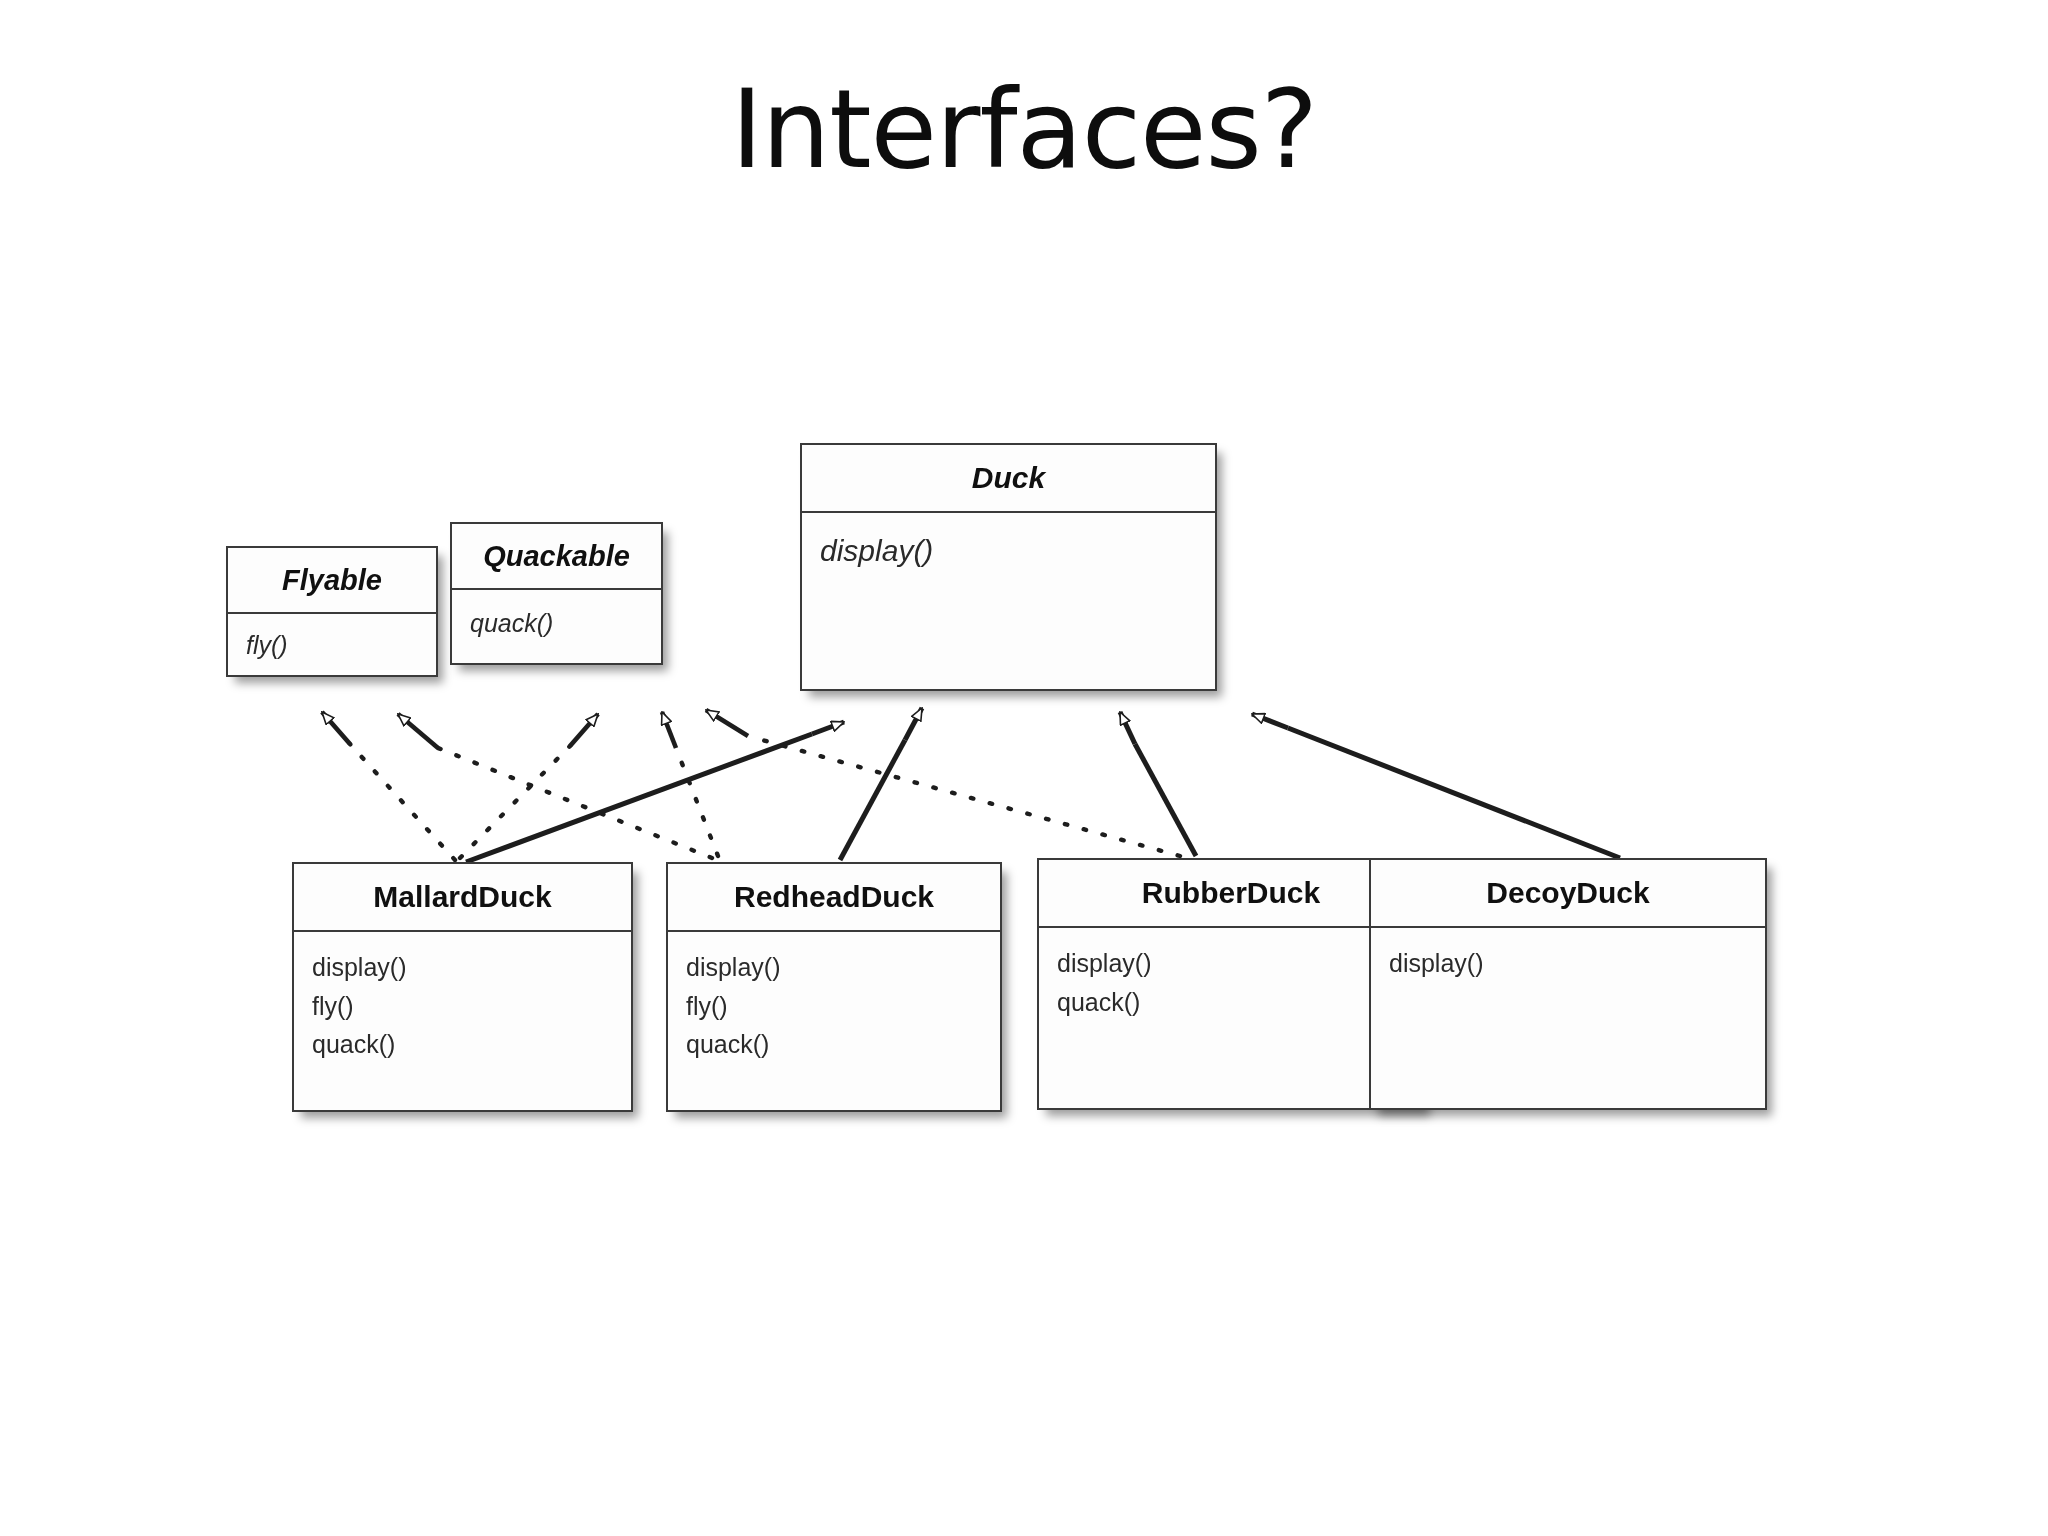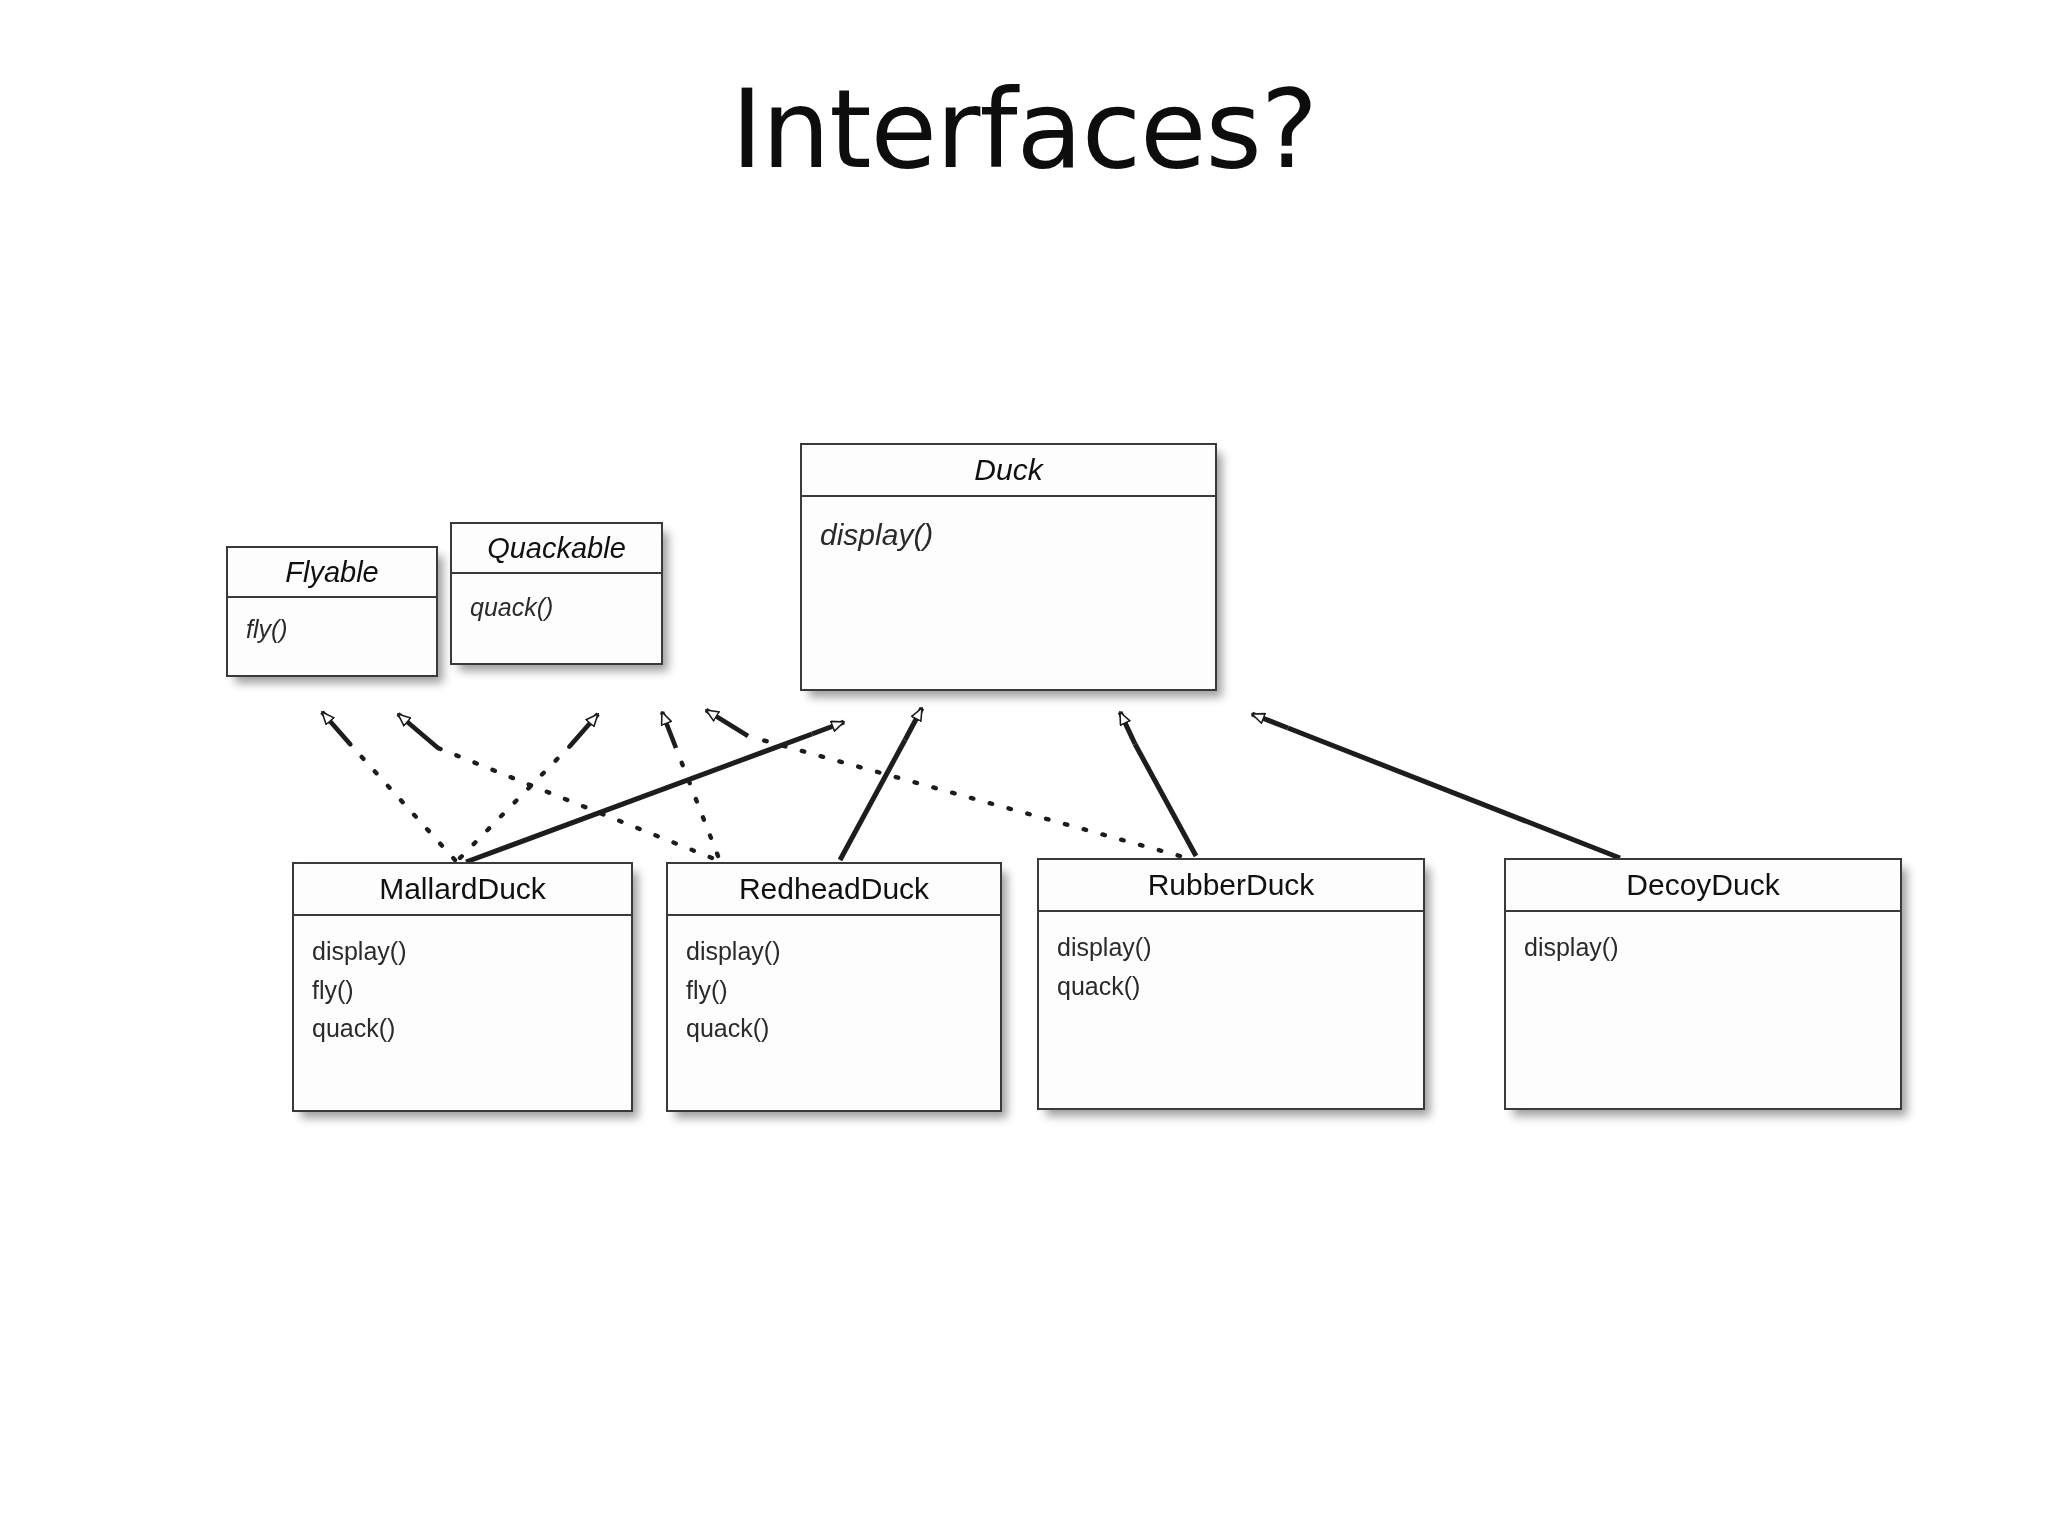--- a/index.html
+++ b/index.html
@@ -37,25 +37,25 @@
     border:2px solid #3a3a3a;
     box-shadow:7px 8px 9px -2px rgba(0,0,0,0.38);
     box-sizing:border-box;
     z-index:5;
   }
   .uml-name{
     height:46px;
     line-height:46px;
     text-align:center;
     font-size:30px;
-    font-weight:normal;
+    font-weight:bold;
     color:#101010;
     border-bottom:2px solid #3a3a3a;
     box-sizing:content-box;
-    padding:2px 0;
+    padding:10px 0;
     white-space:nowrap;
     overflow:hidden;
   }
   .uml-name.abstract{font-style:italic;}
   .uml-body{
     padding:14px 0 10px 18px;
     box-sizing:border-box;
   }
   .uml-method{
     font-size:25px;
@@ -67,21 +67,21 @@
   .uml-method.abstract{font-style:italic;}
   .uml-method.comment{color:#3a3a3a;}
 
   
   #box-flyable   {left:226px; top:546px;  width:212px; height:131px;}
   #box-quackable {left:450px; top:522px;  width:213px; height:143px;}
   #box-duck      {left:800px; top:443px;  width:417px; height:248px;}
   #box-mallard   {left:292px; top:862px;  width:341px; height:250px;}
   #box-redhead   {left:666px; top:862px;  width:336px; height:250px;}
   #box-rubber    {left:1037px;top:858px;  width:388px; height:252px;}
-  #box-decoy     {left:1504px;top:858px;  width:398px; height:252px;}
+  #box-decoy     {left:1369px;top:858px;  width:398px; height:252px;}
 
   #box-flyable   .uml-name{height:44px;line-height:44px;font-size:29px;}
   #box-quackable .uml-name{height:44px;line-height:44px;font-size:29px;}
   #box-duck      .uml-name{height:46px;line-height:46px;font-size:30px;}
   #box-duck      .uml-body{padding-top:16px;}
   #box-duck      .uml-method{font-size:30px;line-height:1.35;}
   #box-flyable   .uml-body{padding-top:12px;}
   #box-quackable .uml-body{padding-top:14px;}
   #box-mallard   .uml-body,
   #box-redhead   .uml-body,

